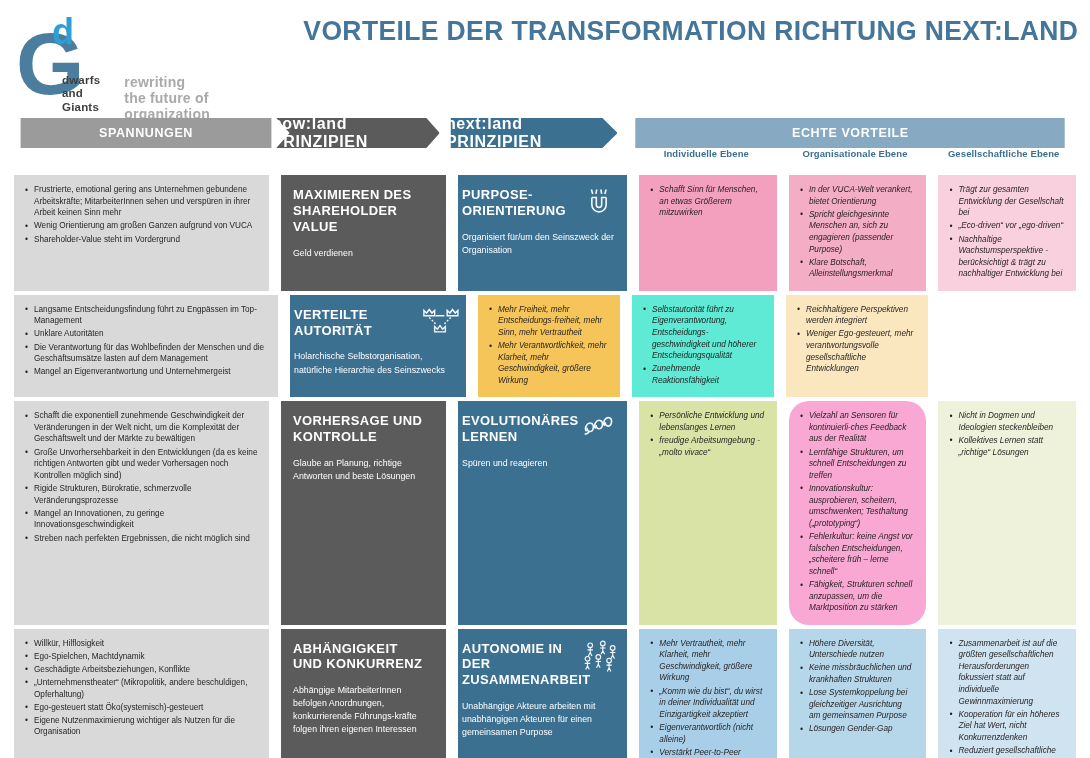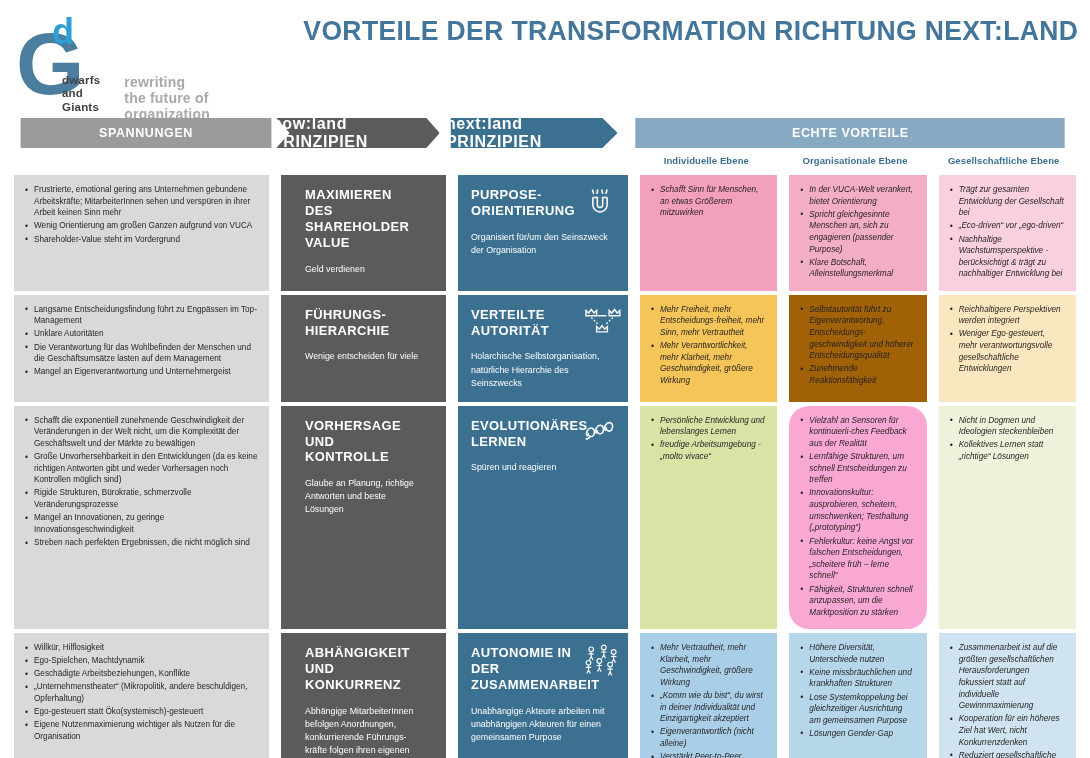--- a/index.html
+++ b/index.html
@@ -60,43 +60,43 @@
   .bn-inner{ transform:scaleX(1.053); }
   .bn-spann{ width:264px; background:#9b9b9b; }
   .bn-now  { width:172px; background:#5b5b5b;
              clip-path: polygon(0 0, calc(100% - 14px) 0, 100% 50%, calc(100% - 14px) 100%, 0 100%, 14px 50%); margin-left:-6px; }
   .bn-next { width:176px; background:#3b7091;
              clip-path: polygon(0 0, calc(100% - 16px) 0, 100% 50%, calc(100% - 16px) 100%, 0 100%); margin-left:2px;}
   .bn-echte{ flex:1; background:#87a9c1; margin-left:2px;}
   .bn-small{ font-size:16px; }
   
   .subhead{
-    position:absolute; left:634px; top:155px; width:442px;
+    position:absolute; left:634px; top:148px; width:442px;
     display:flex; gap:4px;
   }
   .subhead div{
     flex:1; text-align:center;
     color:#3b7091; font-size:9.5px; font-weight:bold;
     letter-spacing:.1px;
   }
   
   .grid{
     position:absolute; left:14px; top:175px;
     width:1062px;
     display:flex; flex-direction:column; gap:4px;
   }
   .row{ display:flex; gap:12px; }
   .cell{ padding:9px 11px 9px 11px; }
   .c-span { width:264px; background:#d9d9d9; }
   .c-now  { width:170px; background:#5b5b5b; color:#fff; }
   .c-next { width:176px; background:#3b7091; color:#fff; position:relative;}
   .c-ben  { width:142px;font-style:italic; }
 
-  .c-now  { padding:12px 24px; }
-  .c-next { padding:12px 13px; }
+  .c-now  { padding:12px 12px; }
+  .c-next { padding:12px 4px; }
 
   .p-title{
     font-size:13.5px; font-weight:bold; line-height:1.18;
     letter-spacing:.4px; margin-bottom:12px;
     transform:scaleX(.96); transform-origin:left;
   }
   .p-sub{
     font-size:9px; line-height:1.45; font-weight:normal;
     transform:scaleX(.98); transform-origin:left;
   }
@@ -211,45 +211,41 @@
       </div>
     </div>
     <div class="row" style="min-height: 82px;">
       <div class="cell c-span">
         <ul class="bl">
           <li>Langsame Entscheidungsfindung führt zu Engpässen im Top-Management</li>
           <li>Unklare Autoritäten</li>
           <li>Die Verantwortung für das Wohlbefinden der Menschen und die Geschäftsumsätze lasten auf dem Management</li>
           <li>Mangel an Eigenverantwortung und Unternehmergeist</li>
         </ul>
-      </div>
-      <div class="cell c-now">
-        <div class="p-title">FÜHRUNGS-HIERARCHIE</div>
-        <div class="p-sub">Wenige entscheiden für viele</div>
       </div>
       <div class="cell c-next">
         <div class="icon">
           <svg viewBox="0 0 44 38" width="40" height="34" fill="none" stroke="#ffffff" stroke-width="1.6">
       <path d="M4 12 l0 -6 l3 3 l3 -4 l3 4 l3 -3 l0 6 z"></path>
       <path d="M30 12 l0 -6 l3 3 l3 -4 l3 4 l3 -3 l0 6 z"></path>
       <path d="M16 30 l0 -6 l3 3 l3 -4 l3 4 l3 -3 l0 6 z"></path>
       <path d="M17 12 h10" stroke-dasharray="0"></path>
       <path d="M10 14 l8 8 M34 14 l-8 8" stroke-dasharray="2,2"></path>
     </svg>
         </div>
         <div class="p-title" style="max-width: 112px;">VERTEILTE AUTORITÄT</div>
         <div class="p-sub">Holarchische Selbstorganisation, natürliche Hierarchie des Seinszwecks</div>
       </div>
       <div class="cell c-ben" style="background: rgb(245, 197, 90);">
         <ul class="bl">
           <li>Mehr Freiheit, mehr Entscheidungs-freiheit, mehr Sinn, mehr Vertrautheit</li>
           <li>Mehr Verantwortlichkeit, mehr Klarheit, mehr Geschwindigkeit, größere Wirkung</li>
         </ul>
       </div>
-      <div class="cell c-ben" style="background: #a16207;">
+      <div class="cell c-ben" style="background: #5eead4;">
         <ul class="bl">
           <li>Selbstautorität führt zu Eigenverantwortung, Entscheidungs-geschwindigkeit und höherer Entscheidungsqualität</li>
           <li>Zunehmende Reaktionsfähigkeit</li>
         </ul>
       </div>
       <div class="cell c-ben" style="background: rgb(251, 231, 191);">
         <ul class="bl">
           <li>Reichhaltigere Perspektiven werden integriert</li>
           <li>Weniger Ego-gesteuert, mehr verantwortungsvolle gesellschaftliche Entwicklungen</li>
         </ul>

